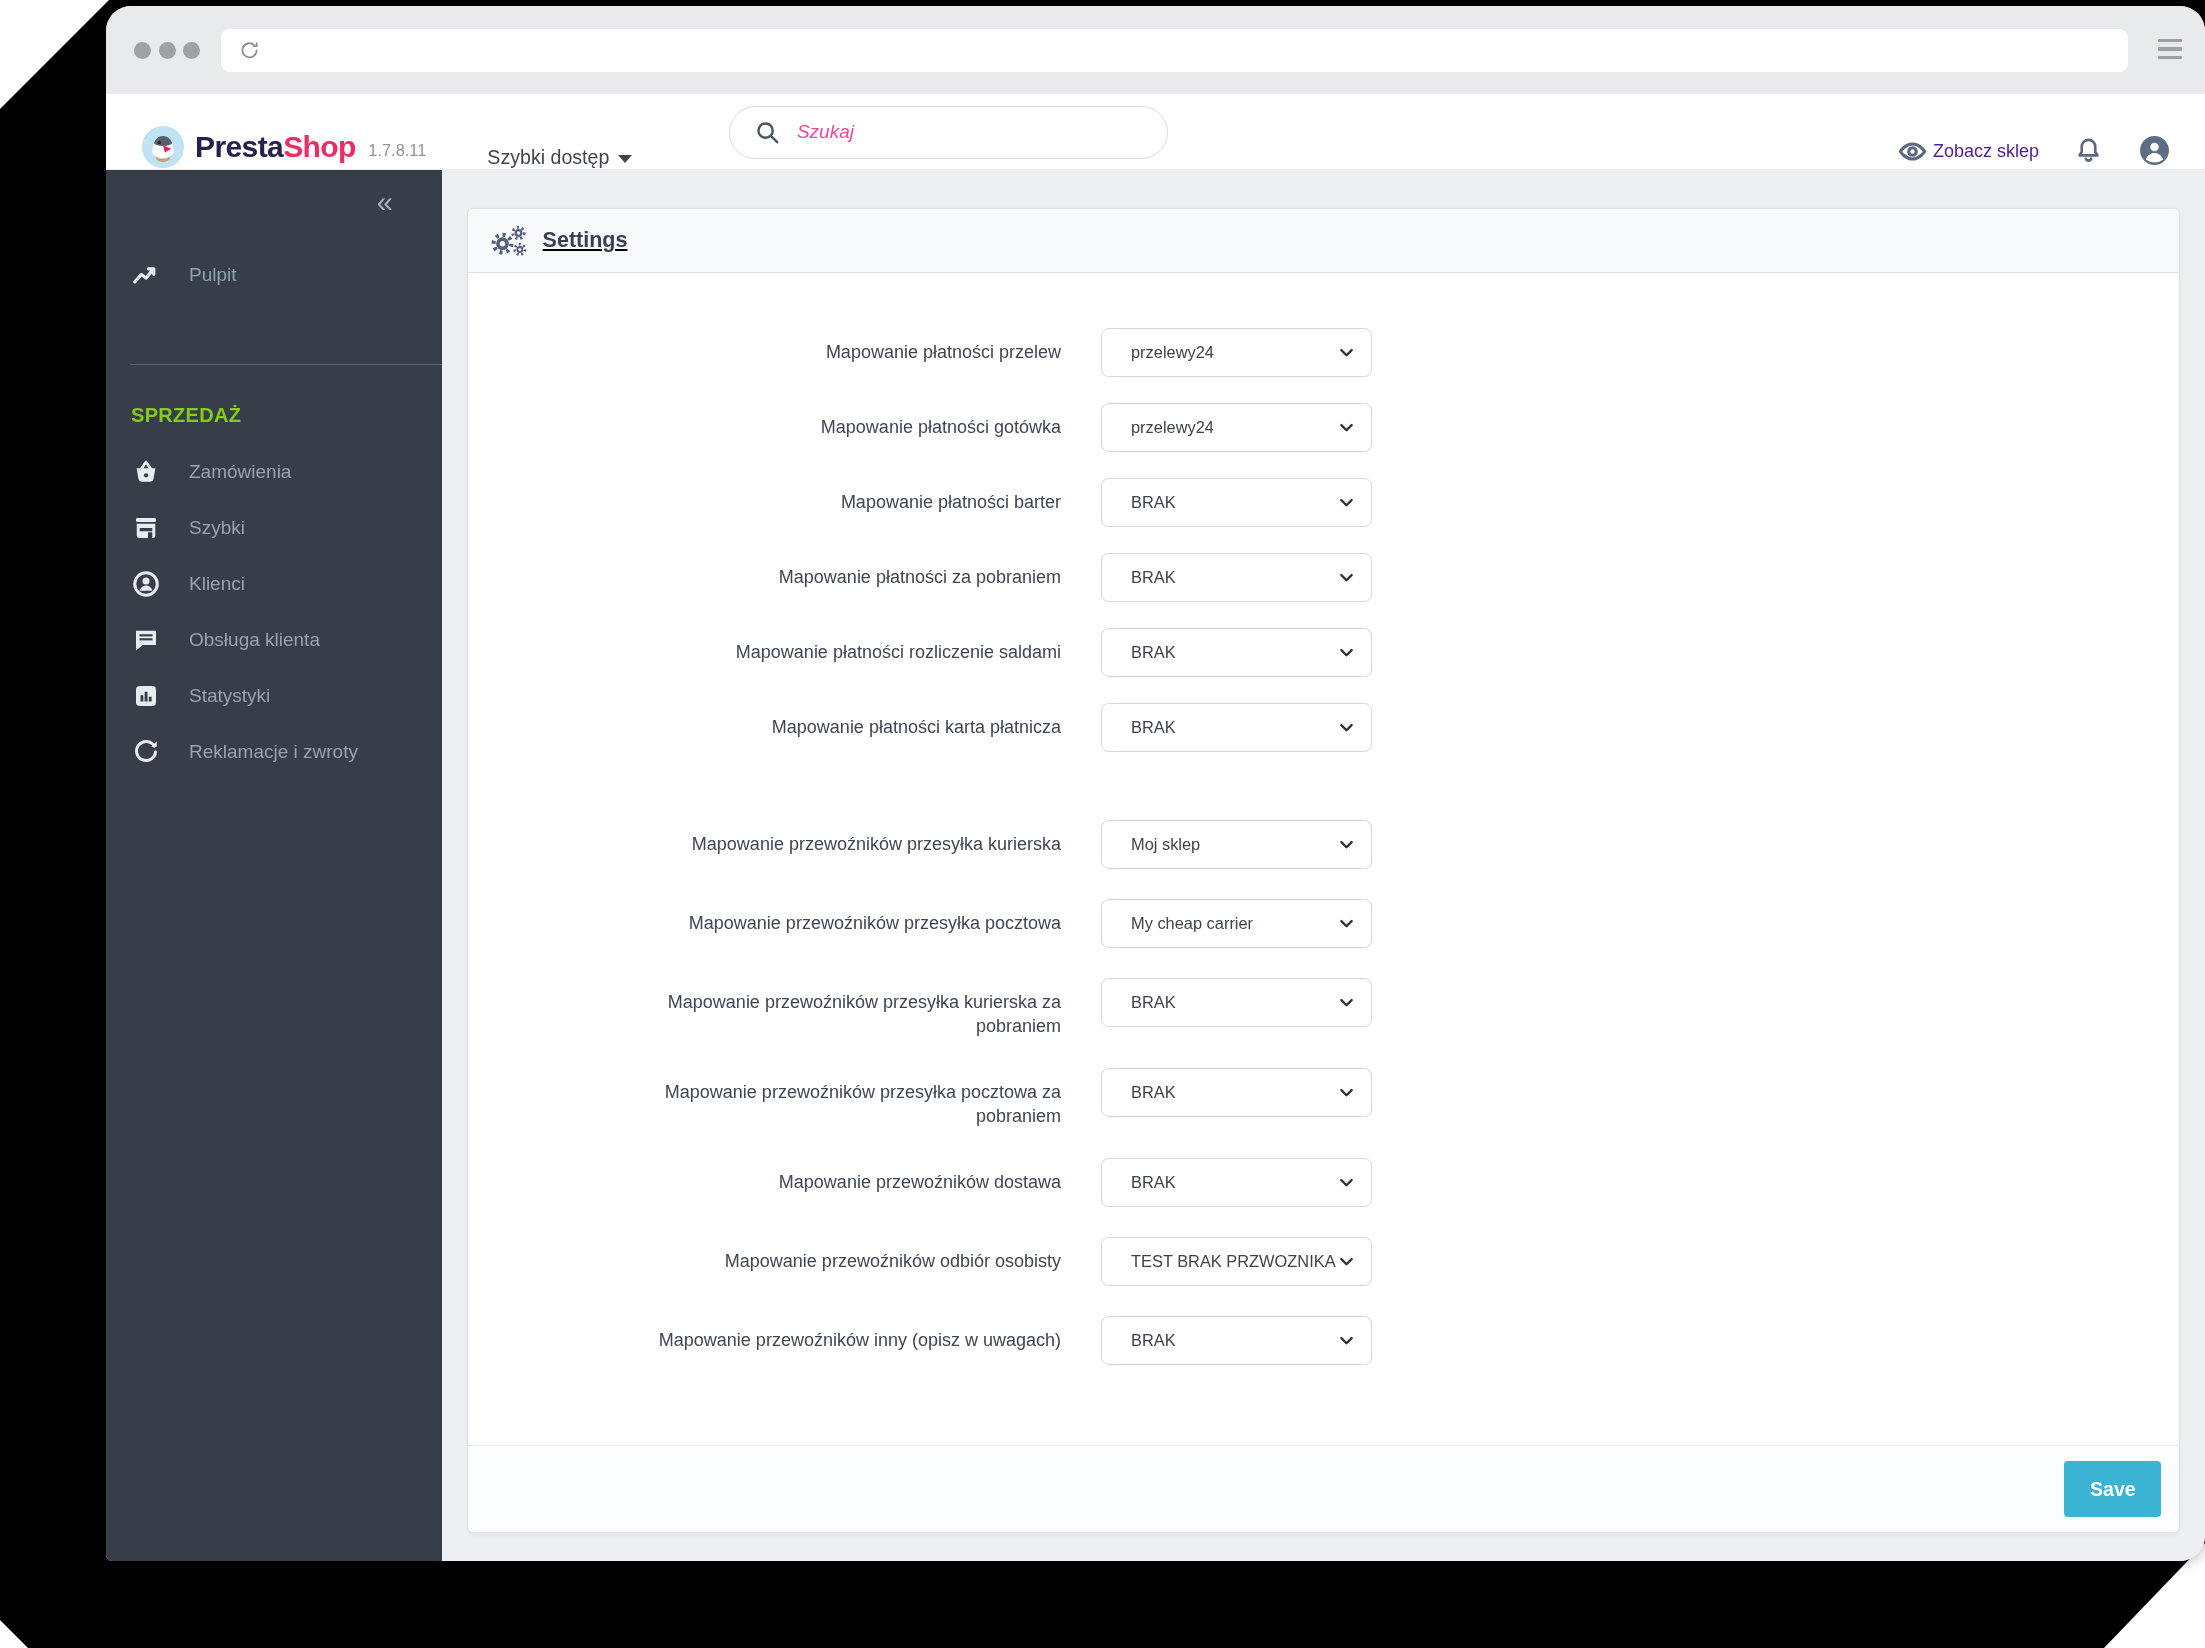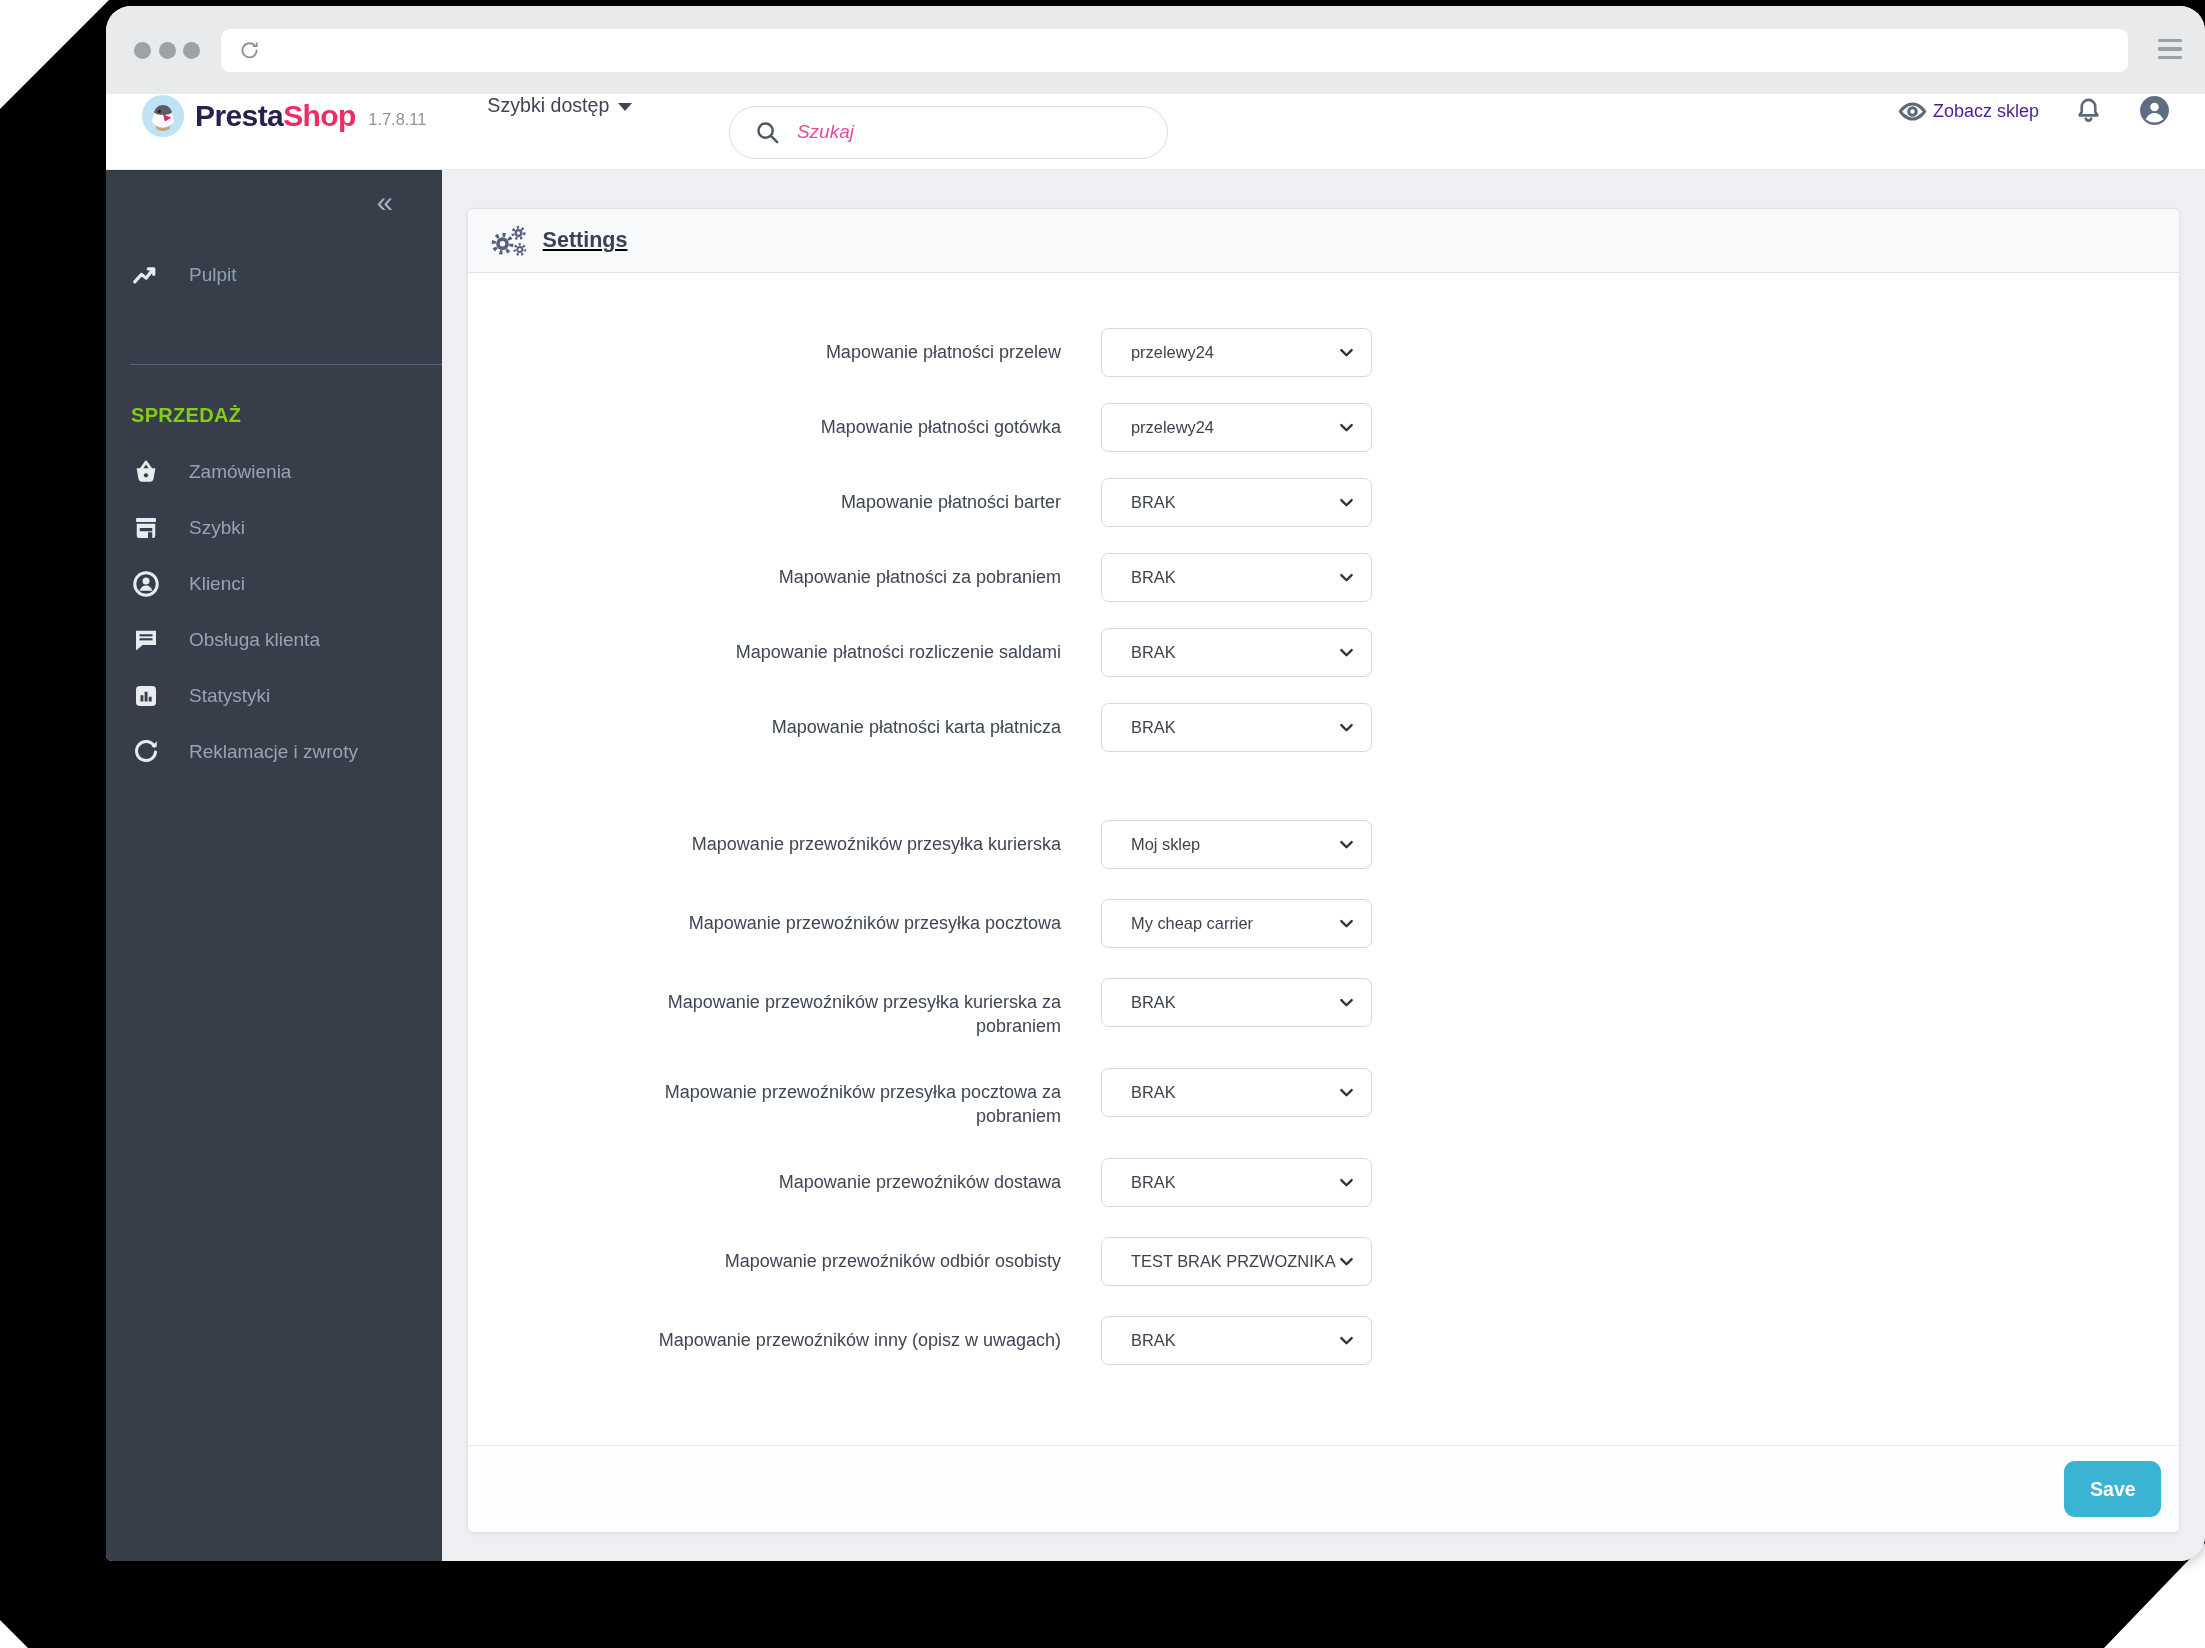--- a/index.html
+++ b/index.html
@@ -22,21 +22,21 @@
   .traffic i { width:17px; height:17px; border-radius:50%; background:#9da2a7; }
   .urlbar { position:absolute; left:115px; top:23px; right:77px; height:43px;
     background:#fff; border-radius:8.8px; display:flex; align-items:center; padding-left:16.4px; }
   .urlbar svg { width:25px; height:25px; }
   .url-text { color:#777; font-size:16.4px; }
   .hamburger { position:absolute; right:23px; top:33px; width:24px; display:flex; flex-direction:column; gap:5px; }
   .hamburger i { height:3.2px; background:#9aa0a6; border-radius:1.3px; }
 
   
   .admin-header { height:76px; background:#fff; border-bottom:0.6px solid #e7eaee;
-    display:flex; align-items:flex-start; position:relative; flex:0 0 auto; }
+    display:flex; align-items:flex-end; position:relative; flex:0 0 auto; }
   .brand { display:flex; align-items:center; margin-left:35px; }
   .brand-avatar { width:44px; height:44px; }
   .brand-text { font-size:30px; font-weight:bold; margin-left:10px; letter-spacing:-0.6px; }
   .brand-presta { color:#262250; }
   .brand-shop { color:#ed2c63; }
   .version { color:#8e939d; font-size:16.4px; margin-left:12.6px; margin-top:6.3px; }
   .quick-access { display:flex; align-items:center; gap:8.8px; margin-left:61px;
     color:#3f4552; font-size:19.6px; cursor:pointer; }
   .caret-down { width:0; height:0; border-left:7px solid transparent; border-right:7px solid transparent;
     border-top:8.2px solid #3f4552; margin-top:2.5px; }
@@ -86,21 +86,21 @@
   .select { width:271px; height:49px; margin-left:40px; background:#fff;
     border:1.3px solid #d2d8dd; border-radius:7.6px; display:flex; align-items:center;
     padding:0 15px 0 29px; cursor:pointer; }
   .select-value { flex:1; color:#3d434e; font-size:16.4px; white-space:nowrap; overflow:hidden; }
   .select .chevron { width:19px; height:19px; flex:0 0 auto; }
 
   .panel-footer { height:87px; background:#fcfdfe; border-top:0.6px solid #e6eaed;
     border-radius:0 0 6.3px 6.3px; display:flex; align-items:center; justify-content:flex-end;
     padding-right:17.7px; }
   .save-button { width:97px; height:56px; background:#3bb4d4; color:#fff; border:none;
-    border-radius:11px; font-size:19.6px; font-weight:bold; cursor:pointer;
+    border-radius:4px; font-size:19.6px; font-weight:bold; cursor:pointer;
     font-family:"Liberation Sans","DejaVu Sans",sans-serif; }
 </style>
 </head>
 <body>
 
 <div class="canvas">
   <div class="backdrop"></div>
 
   <div class="window">
 

